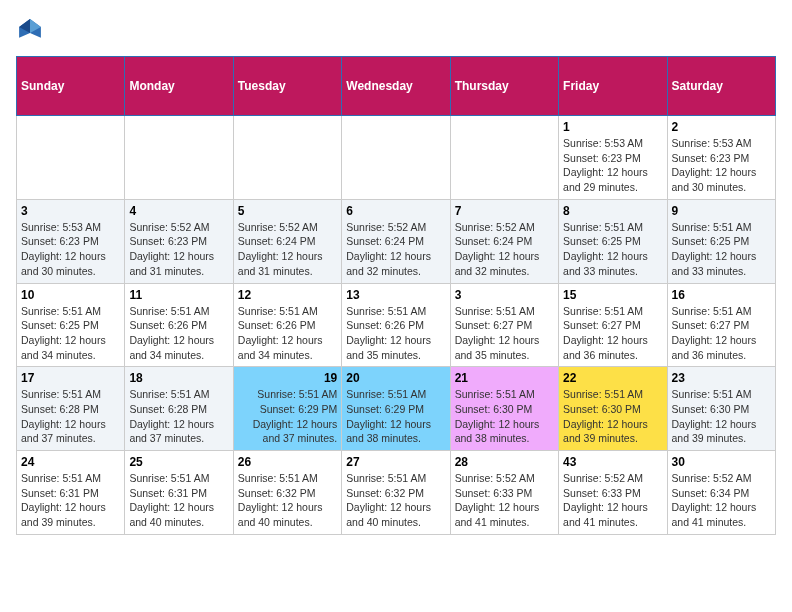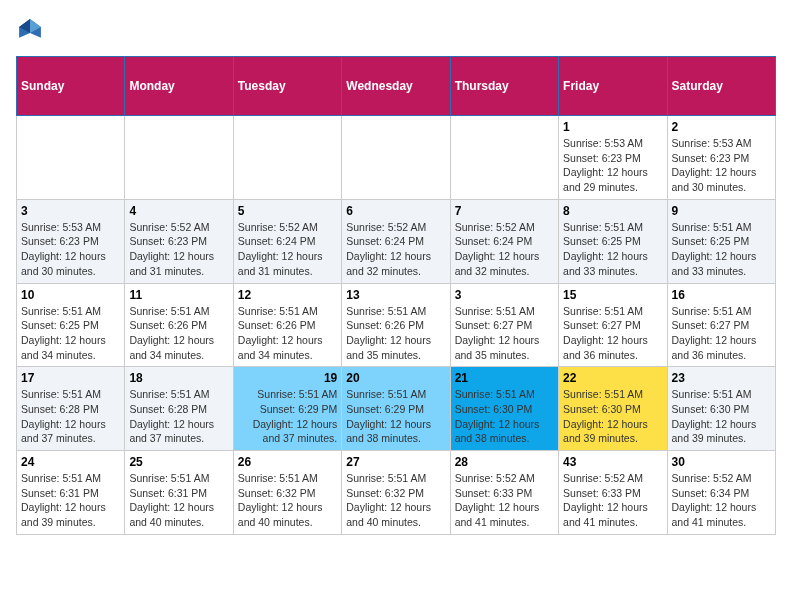--- a/index.html
+++ b/index.html
@@ -203,21 +203,21 @@
           <div class="day-info">Sunrise: 5:51 AM<br>Sunset: 6:28 PM<br>Daylight: 12 hours<br>and 37 minutes.</div>
         </td>
         <td style="background: #7dd3fc; text-align: right;">
           <span class="day-number">19</span>
           <div class="day-info">Sunrise: 5:51 AM<br>Sunset: 6:29 PM<br>Daylight: 12 hours<br>and 37 minutes.</div>
         </td>
         <td style="background: #7dd3fc;">
           <span class="day-number">20</span>
           <div class="day-info">Sunrise: 5:51 AM<br>Sunset: 6:29 PM<br>Daylight: 12 hours<br>and 38 minutes.</div>
         </td>
-        <td style="background: #0ea5e9;">
+        <td style="background: #f0abfc;">
           <span class="day-number">21</span>
           <div class="day-info">Sunrise: 5:51 AM<br>Sunset: 6:30 PM<br>Daylight: 12 hours<br>and 38 minutes.</div>
         </td>
         <td style="background: #fde047;">
           <span class="day-number">22</span>
           <div class="day-info">Sunrise: 5:51 AM<br>Sunset: 6:30 PM<br>Daylight: 12 hours<br>and 39 minutes.</div>
         </td>
         <td style="background: rgb(240, 244, 248); margin-top: 20px;">
           <span class="day-number">23</span>
           <div class="day-info">Sunrise: 5:51 AM<br>Sunset: 6:30 PM<br>Daylight: 12 hours<br>and 39 minutes.</div>

